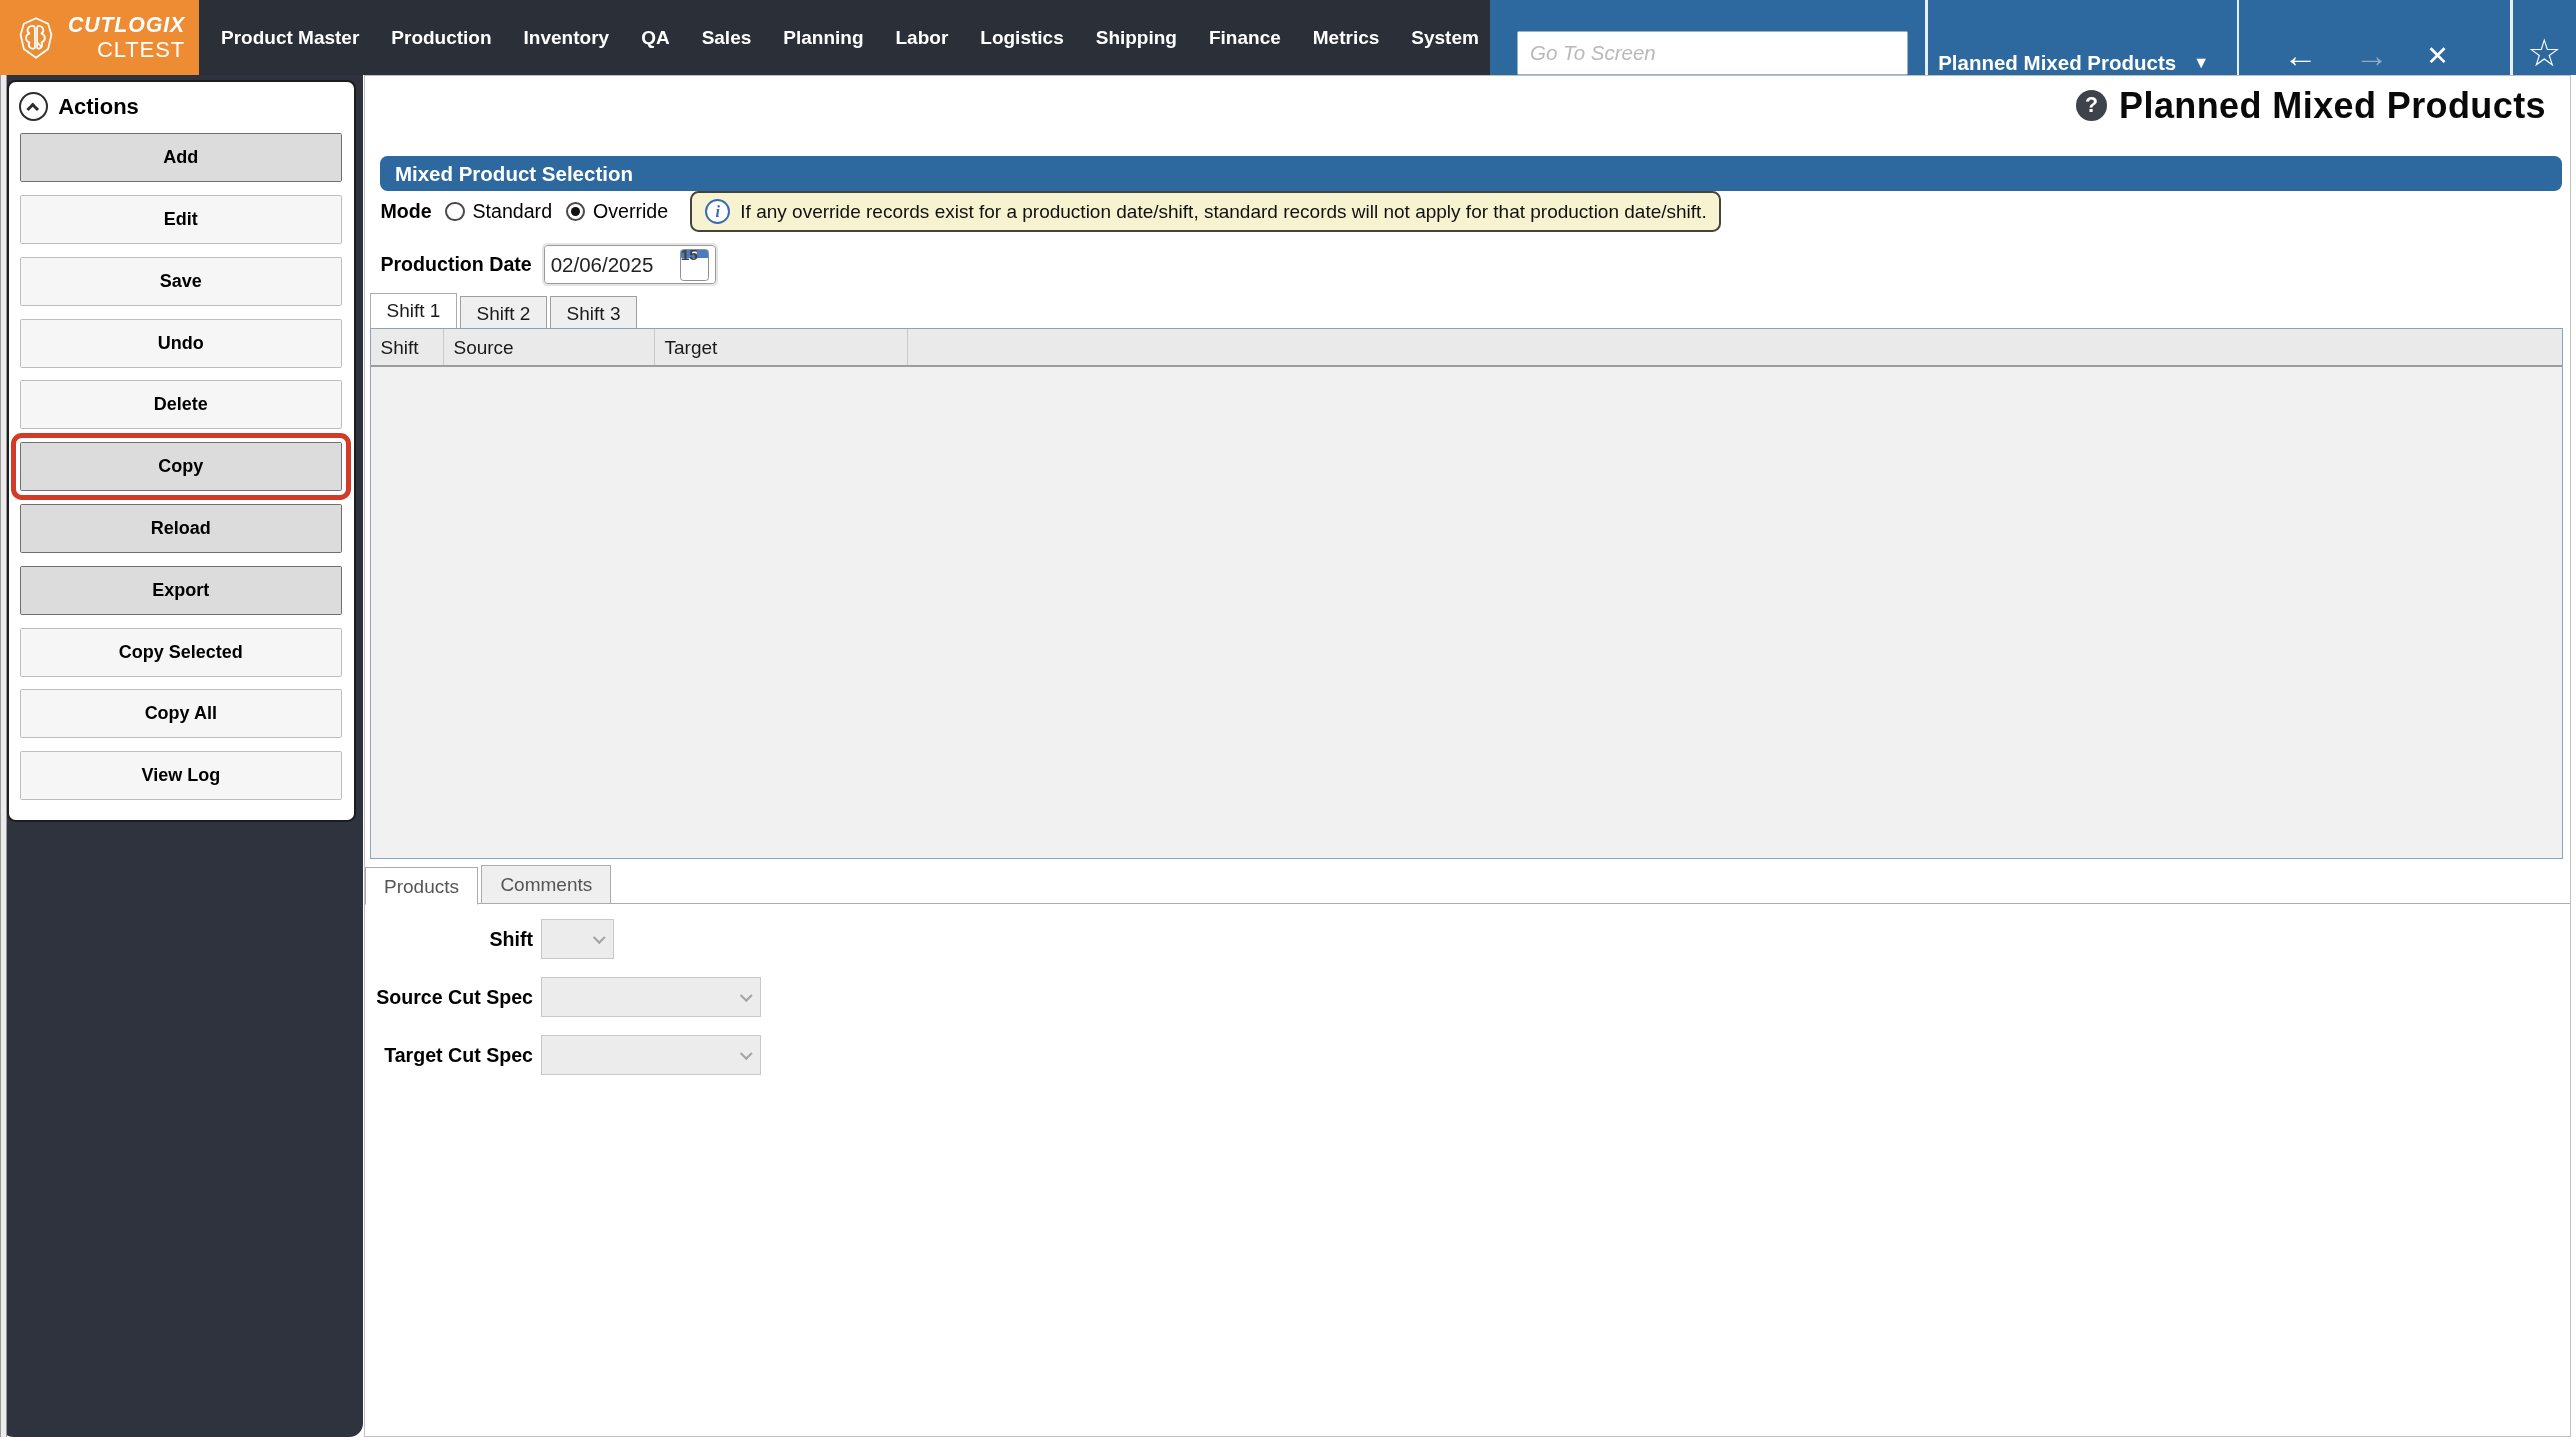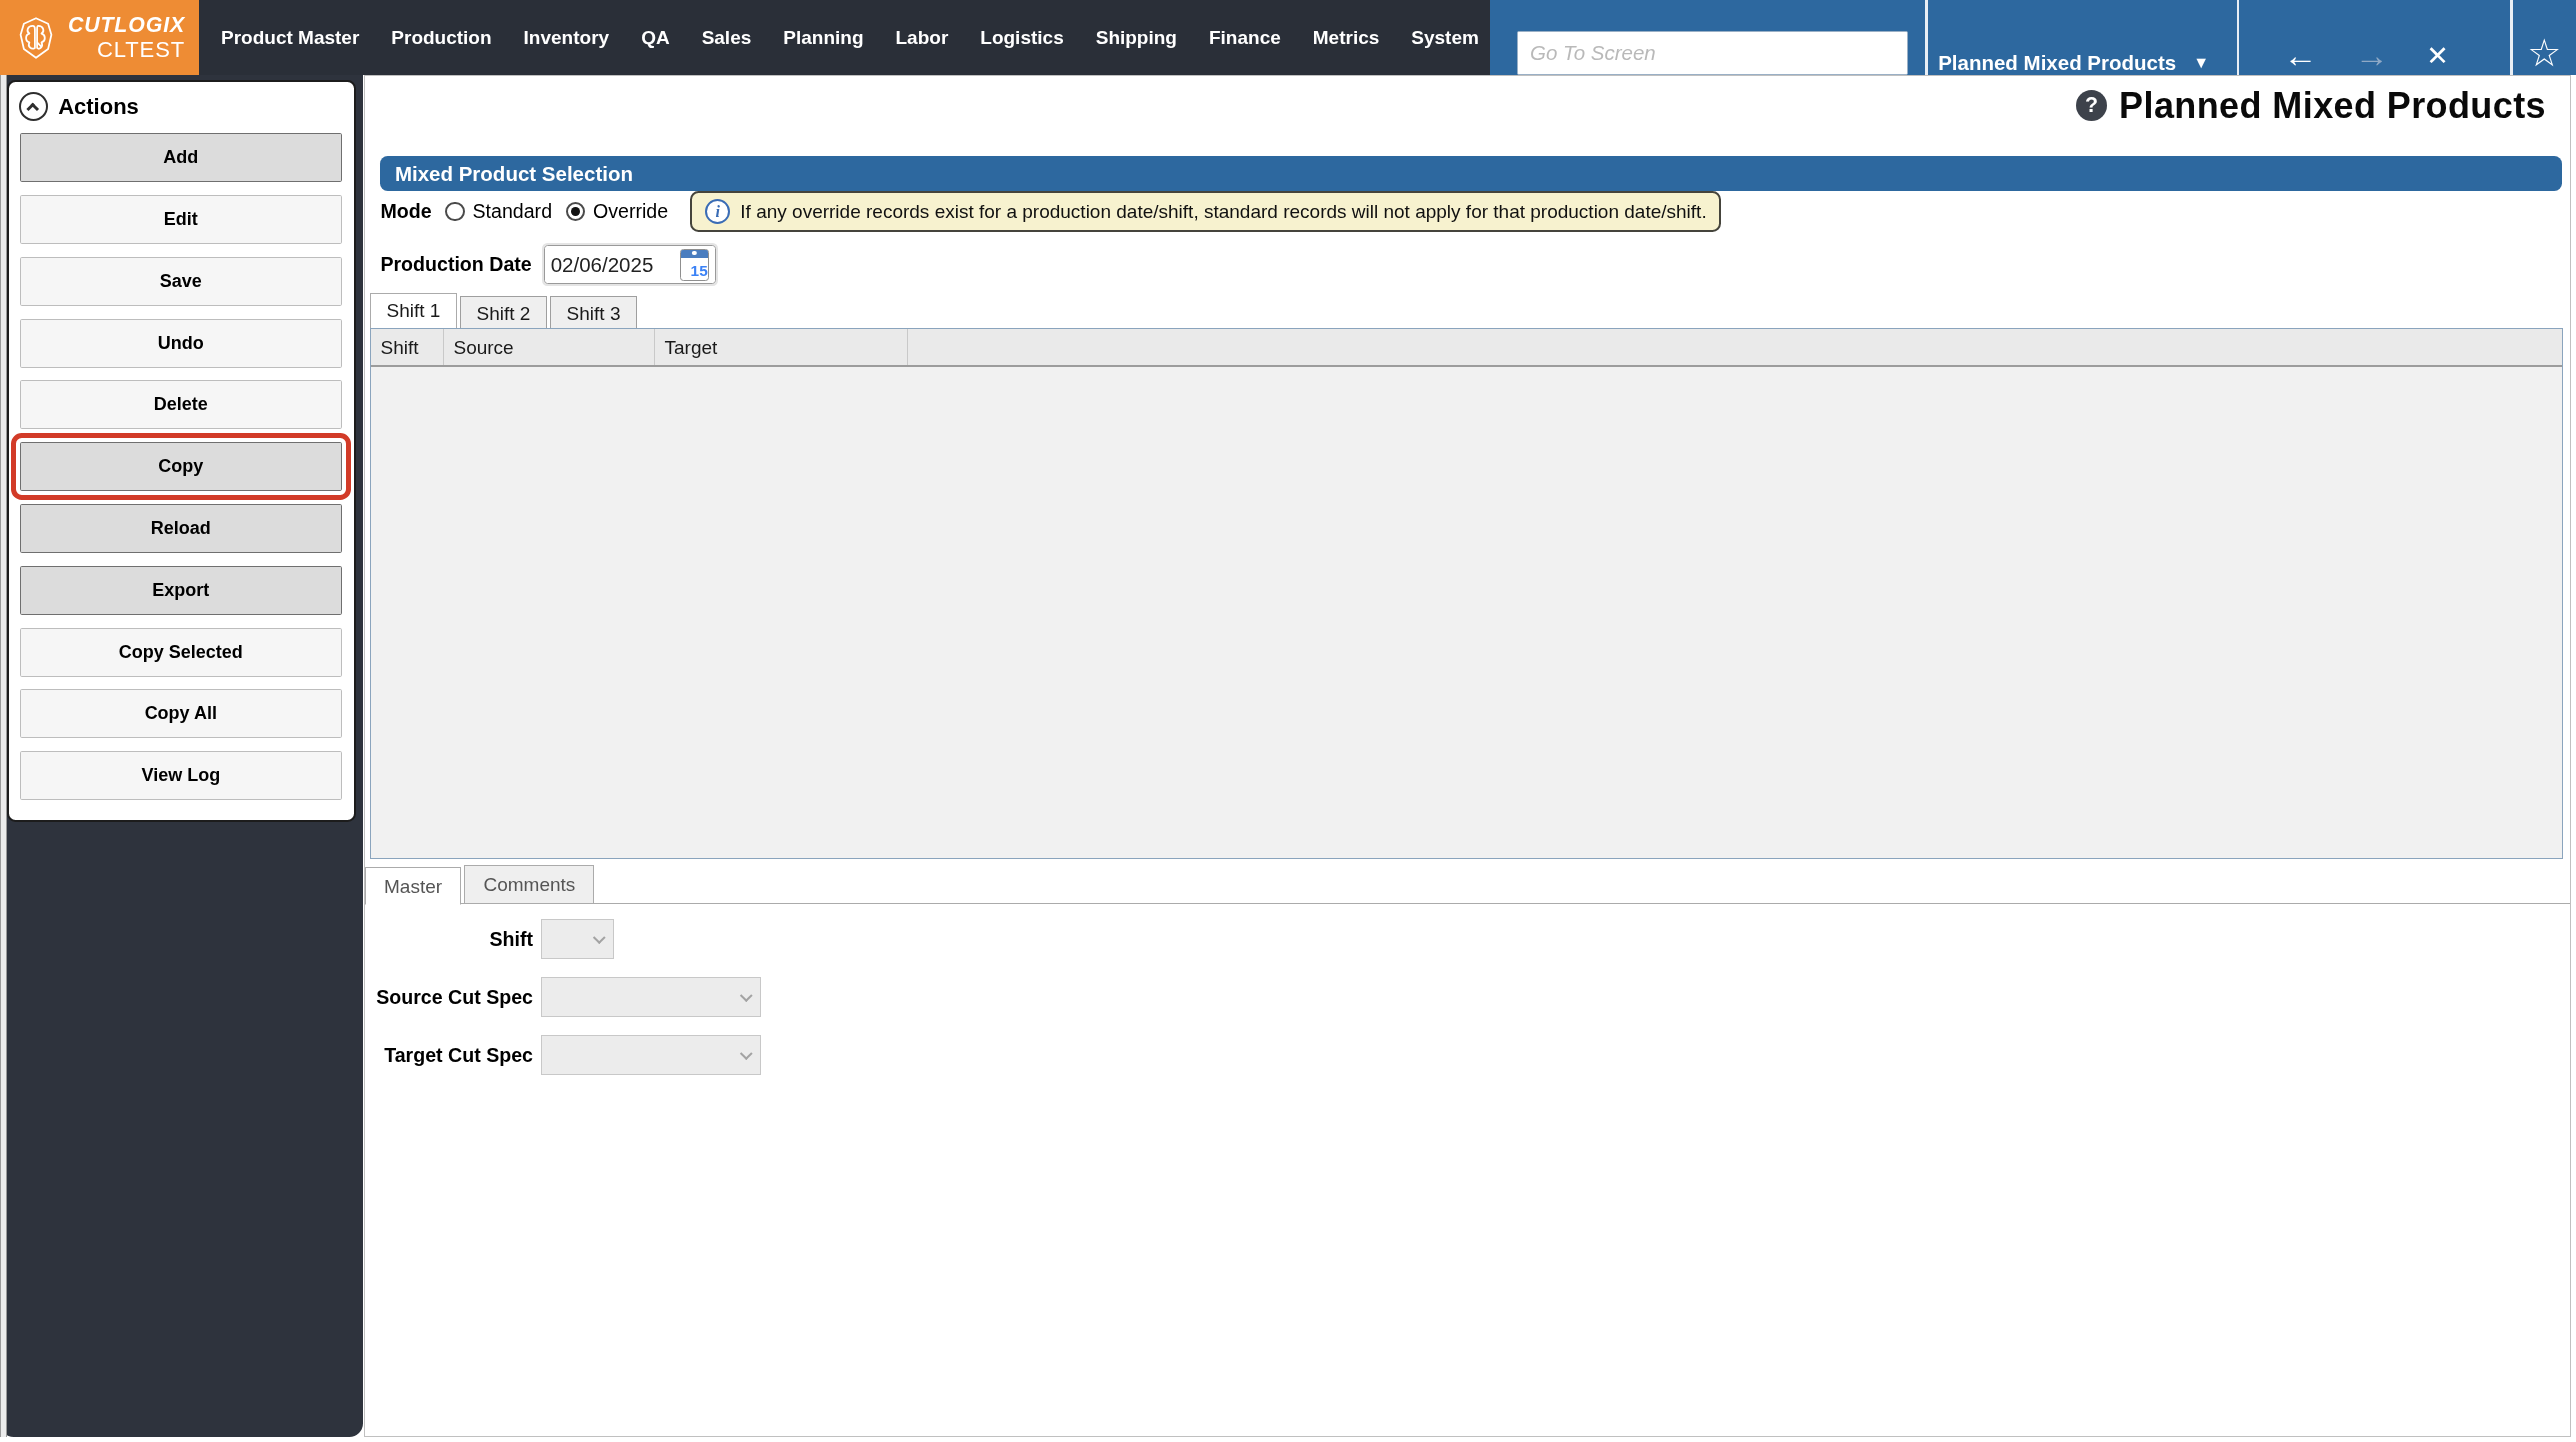--- a/index.html
+++ b/index.html
@@ -75,21 +75,21 @@
 
   .date-row { position:absolute; left:15.4px; top:169px; display:flex; align-items:center; gap:12px; }
   .date-label { font-size:19.6px; font-weight:bold; color:#000; }
   .date-field { width:172px; height:39px; border:1.7px solid #9a9a9a; outline:2.6px solid #e4e4e4; border-radius:3.4px;
                 background:#fff; display:flex; align-items:center; justify-content:space-between; padding:0 6px; cursor:text; }
   .date-value { font-size:20.5px; color:#222; }
   .cal-btn { width:29px; height:32px; background:#fff; border:1.7px solid #8f8f8f; border-radius:3.4px; position:relative; cursor:pointer; }
   .cal-top { position:absolute; top:0; left:0; right:0; height:8.5px; background:#4a7dbf; border-radius:1.7px 1.7px 0 0; }
   .cal-top::after { content:''; position:absolute; width:4.3px; height:4.3px; border-radius:50%; background:#fff;
                     left:50%; top:1.7px; transform:translateX(-50%); }
-  .cal-num { position:absolute; bottom:0px; width:100%; text-align:right; font-size:15.4px; font-weight:bold; color:#3b82f6; }
+  .cal-num { position:absolute; bottom:16px; width:100%; text-align:left; font-size:15.4px; font-weight:bold; color:#404040; }
 
   .shift-tabs { position:absolute; left:5.1px; top:217px; display:flex; align-items:flex-end; }
   .stab { height:34px; line-height:34px; padding:0 15.4px; font-size:19px; color:#1a1a1a; cursor:pointer;
           background:#efefef; border:1.7px solid #9f9f9f; margin-left:3.4px; }
   .stab.active { background:#fff; border:1.7px solid #ababab; border-bottom:none; height:37px; margin-left:0; }
 
   .grid { position:absolute; left:5.1px; top:252px; right:6.8px; height:531px; background:#f1f1f1;
           border:1.7px solid #8aa4bd; }
   .grid-header { height:38px; display:flex; background:#eaeaea; border-bottom:2.6px solid #9c9c9c; }
   .gh-cell { line-height:38px; padding-left:9.4px; font-size:19px; color:#1a1a1a; border-right:1.7px solid #c9c9c9; cursor:pointer; }
@@ -237,21 +237,21 @@
     <div class="grid-header">
         <span class="gh-cell c0">Shift</span>
         <span class="gh-cell c1">Source</span>
         <span class="gh-cell c2">Target</span>
         <span class="gh-fill"></span>
       </div>
     <div class="grid-body"></div>
   </div>
 
   <div class="detail-tabs">
-      <span class="dtab active">Master</span>
+      <span class="dtab active">Products</span>
       <span class="dtab">Comments</span>
     </div>
 
   <div class="detail-form">
     <div class="form-row">
       <span class="form-label">Shift</span>
       <span class="dd small">
           <span class="sel-chev"></span>
         </span>
     </div>

